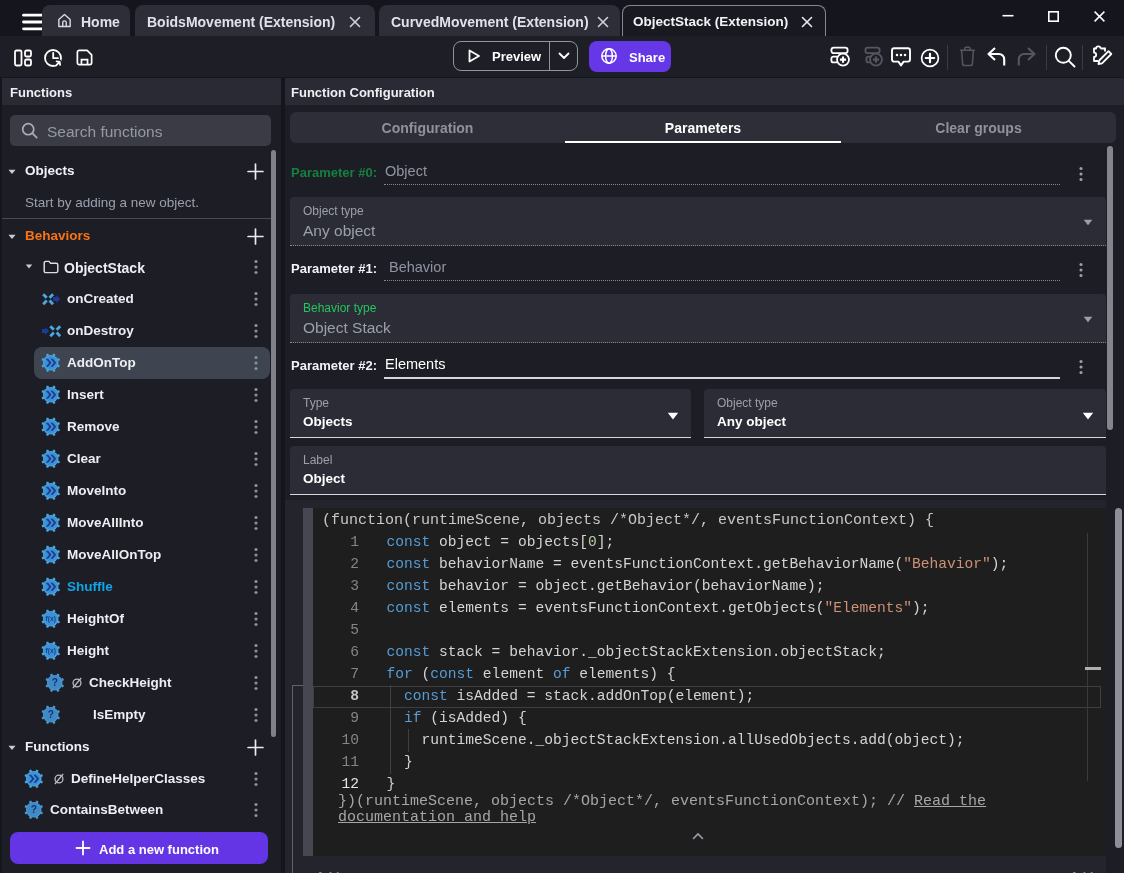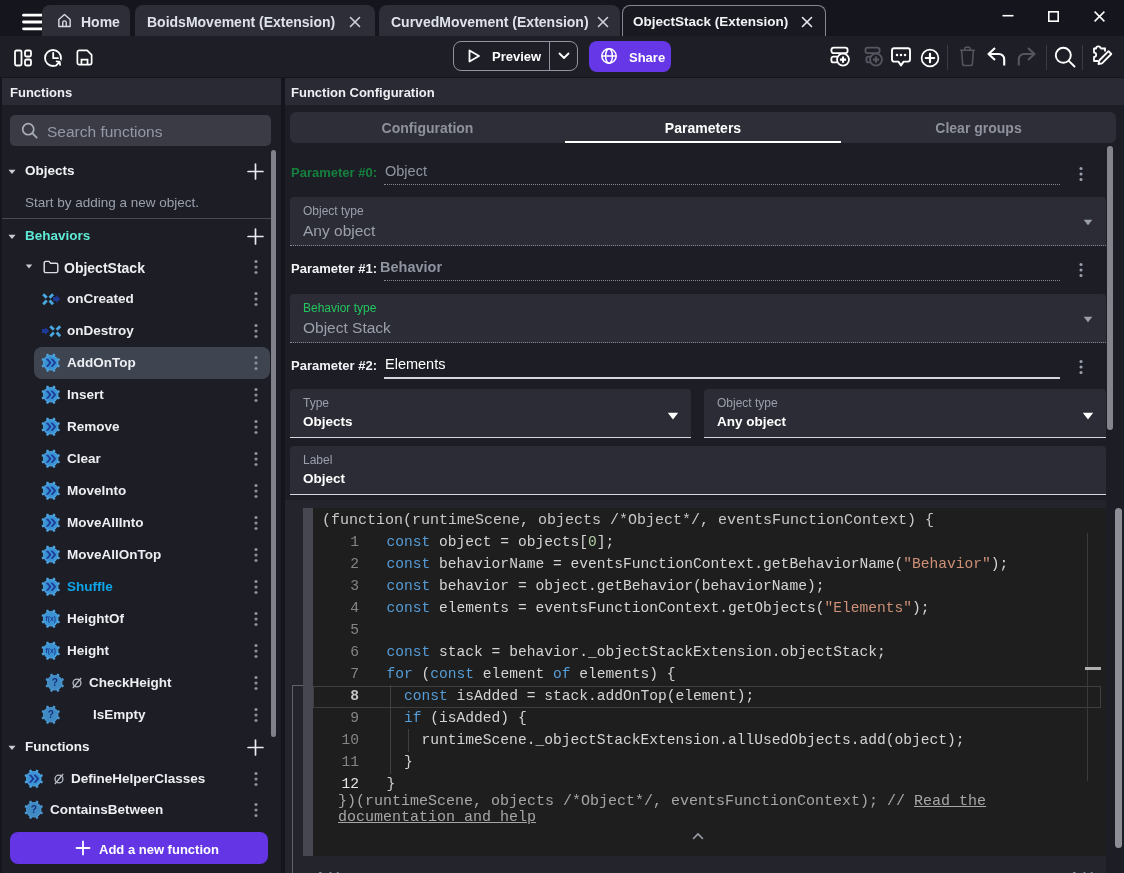--- a/index.html
+++ b/index.html
@@ -181,21 +181,21 @@
     </svg>
 <div class="abs" style="left:25px;top:163px;color:#f0f2f5;font-size:13.5px;font-weight:700;">Objects</div>
 <svg class="abs" style="left:247px;top:163px" width="17" height="17" viewBox="0 0 16 16">
       <path d="M8 1 L8 15 M1 8 L15 8" stroke="#e8eaee" stroke-width="1.6" stroke-linecap="round"></path>
     </svg>
 <div class="abs" style="left:25px;top:195px;color:#9aa0ab;font-size:13.5px;">Start by adding a new object.</div>
 <div class="abs" style="left:2px;top:218px;width:269px;height:1px;background:#4a4a56;"></div>
 <svg class="abs" style="left:8px;top:234px" width="8" height="5.5" viewBox="0 0 10 7">
       <path d="M0.5 0.8 L9.5 0.8 L5 6.4 Z" fill="#c9ccd4"></path>
     </svg>
-<div class="abs" style="left:25px;top:228px;color:#5eead4;font-size:13.5px;font-weight:700;">Behaviors</div>
+<div class="abs" style="left:25px;top:228px;color:#f97316;font-size:13.5px;font-weight:700;">Behaviors</div>
 <svg class="abs" style="left:247px;top:228px" width="17" height="17" viewBox="0 0 16 16">
       <path d="M8 1 L8 15 M1 8 L15 8" stroke="#e8eaee" stroke-width="1.6" stroke-linecap="round"></path>
     </svg>
 <svg class="abs" style="left:25px;top:264px" width="8" height="5" viewBox="0 0 10 7">
       <path d="M0.5 0.8 L9.5 0.8 L5 6.4 Z" fill="#c9ccd4"></path>
     </svg>
 <svg class="abs" style="left:43px;top:260px" width="16" height="14" viewBox="0 0 20 17">
       <path d="M1.5 3.5 a2 2 0 0 1 2 -2 L7.5 1.5 L9.5 3.8 L16.5 3.8 a2 2 0 0 1 2 2 L18.5 13.5 a2 2 0 0 1 -2 2 L3.5 15.5 a2 2 0 0 1 -2 -2 Z" fill="none" stroke="#dcdee4" stroke-width="1.8" stroke-linejoin="round"></path>
     </svg>
 <div class="abs" style="left:64px;top:260px;color:#eceef2;font-size:14px;font-weight:700;">ObjectStack</div>
@@ -612,21 +612,21 @@
         <circle cx="2" cy="13.5" r="1.55"></circle>
       </g>
     </svg>
 <div class="abs" style="left:290px;top:197px;width:816px;height:49px;background:#2c2c36;border-radius:4px 4px 0 0;border-bottom:1px dotted #87878f;"></div>
 <div class="abs" style="left:303px;top:204px;color:#9aa0ab;font-size:12px;">Object type</div>
 <div class="abs" style="left:303px;top:222px;color:#9aa0ab;font-size:15.5px;">Any object</div>
 <svg class="abs" style="left:1083px;top:219px" width="10" height="7" viewBox="0 0 12 8">
       <path d="M0.8 0.8 L11.2 0.8 L6 7.4 Z" fill="#9aa0ab"></path>
     </svg>
 <div class="abs" style="left:291px;top:261px;color:#f2f3f6;font-size:13px;font-weight:700;">Parameter #1:</div>
-<div class="abs" style="left:380px;top:259px;color:#8f95a0;font-size:14.5px;font-weight:bold;">Behavior</div>
+<div class="abs" style="left:389px;top:259px;color:#8f95a0;font-size:14.5px;">Behavior</div>
 <div class="abs" style="left:384px;top:280px;width:676px;height:0;border-bottom:1px dotted #87878f;"></div>
 <svg class="abs" style="left:1079px;top:262px" width="4" height="16" viewBox="0 0 4 16">
       <g fill="#9aa0ab">
         <circle cx="2" cy="2.5" r="1.55"></circle>
         <circle cx="2" cy="8" r="1.55"></circle>
         <circle cx="2" cy="13.5" r="1.55"></circle>
       </g>
     </svg>
 <div class="abs" style="left:290px;top:294px;width:816px;height:49px;background:#2c2c36;border-radius:4px 4px 0 0;border-bottom:1px dotted #87878f;"></div>
 <div class="abs" style="left:303px;top:301px;color:#22c55e;font-size:12px;">Behavior type</div>

